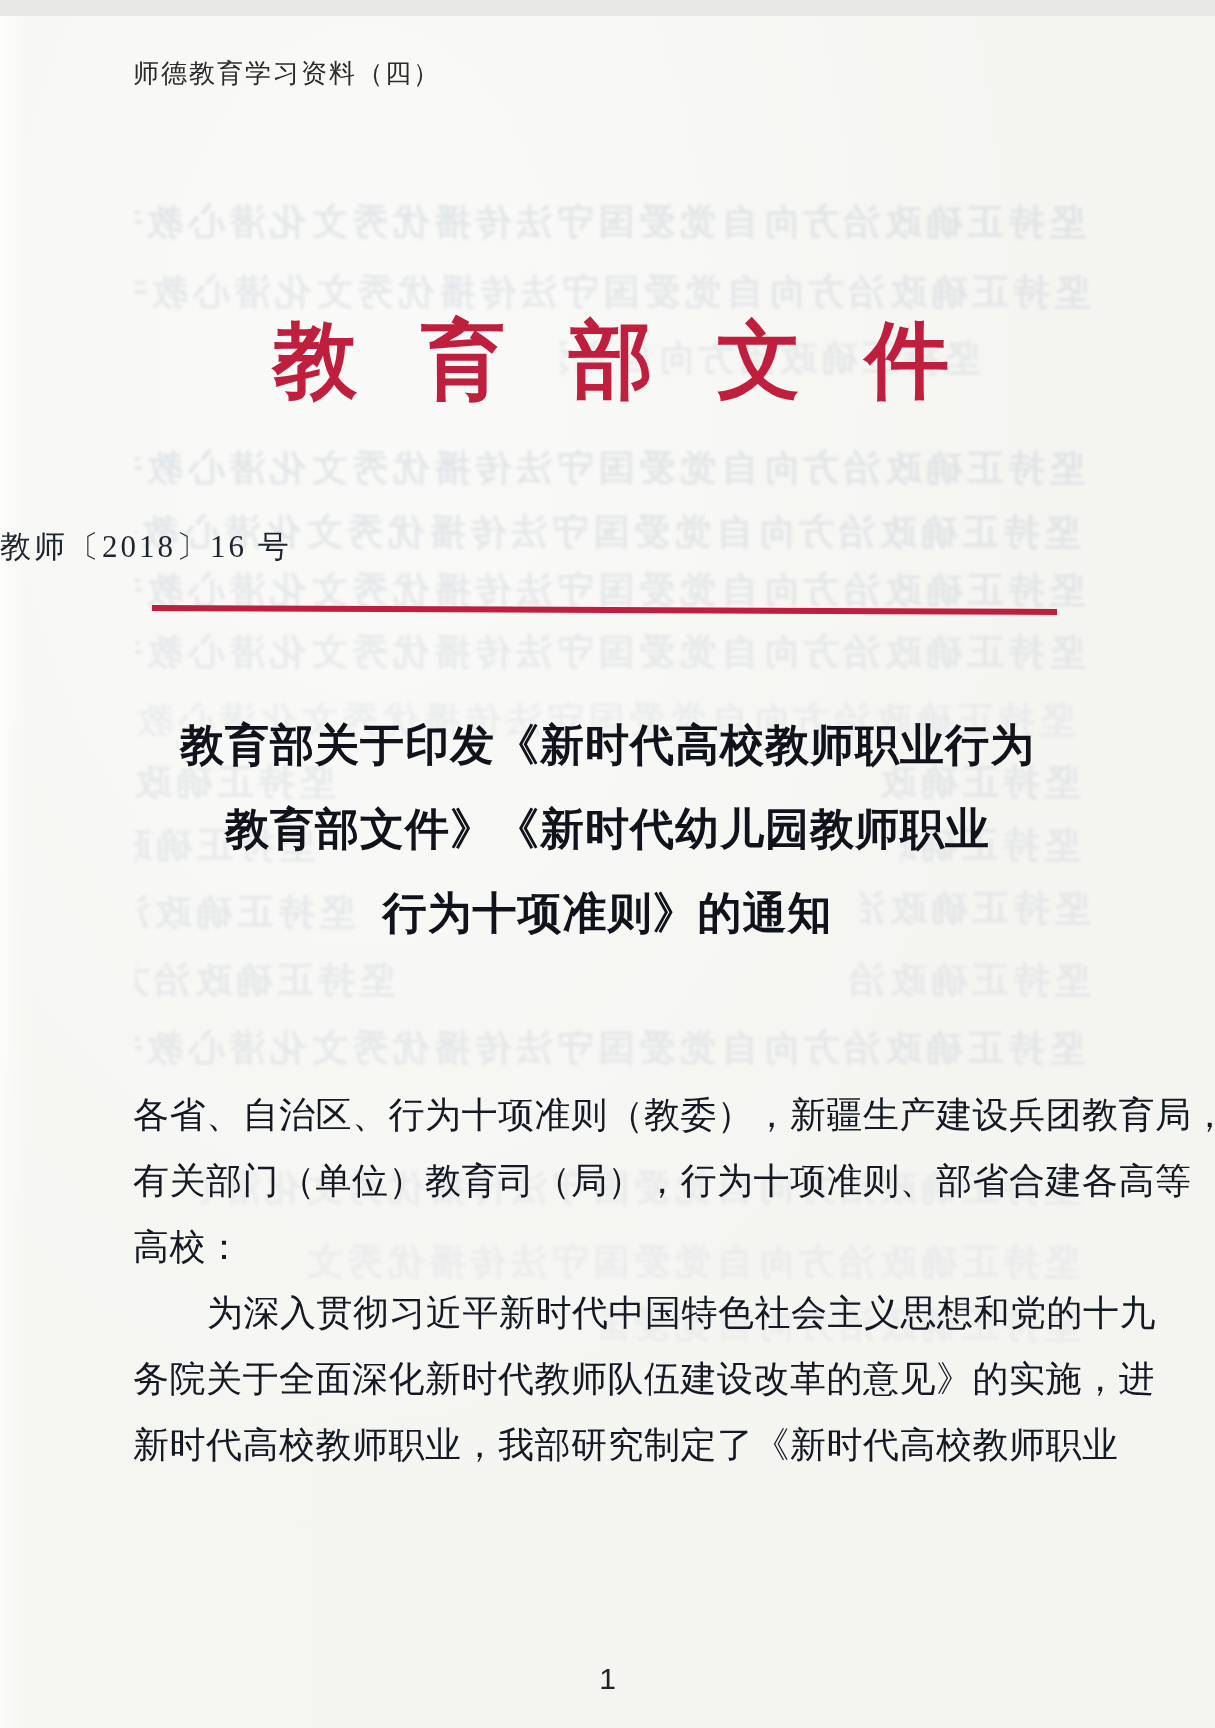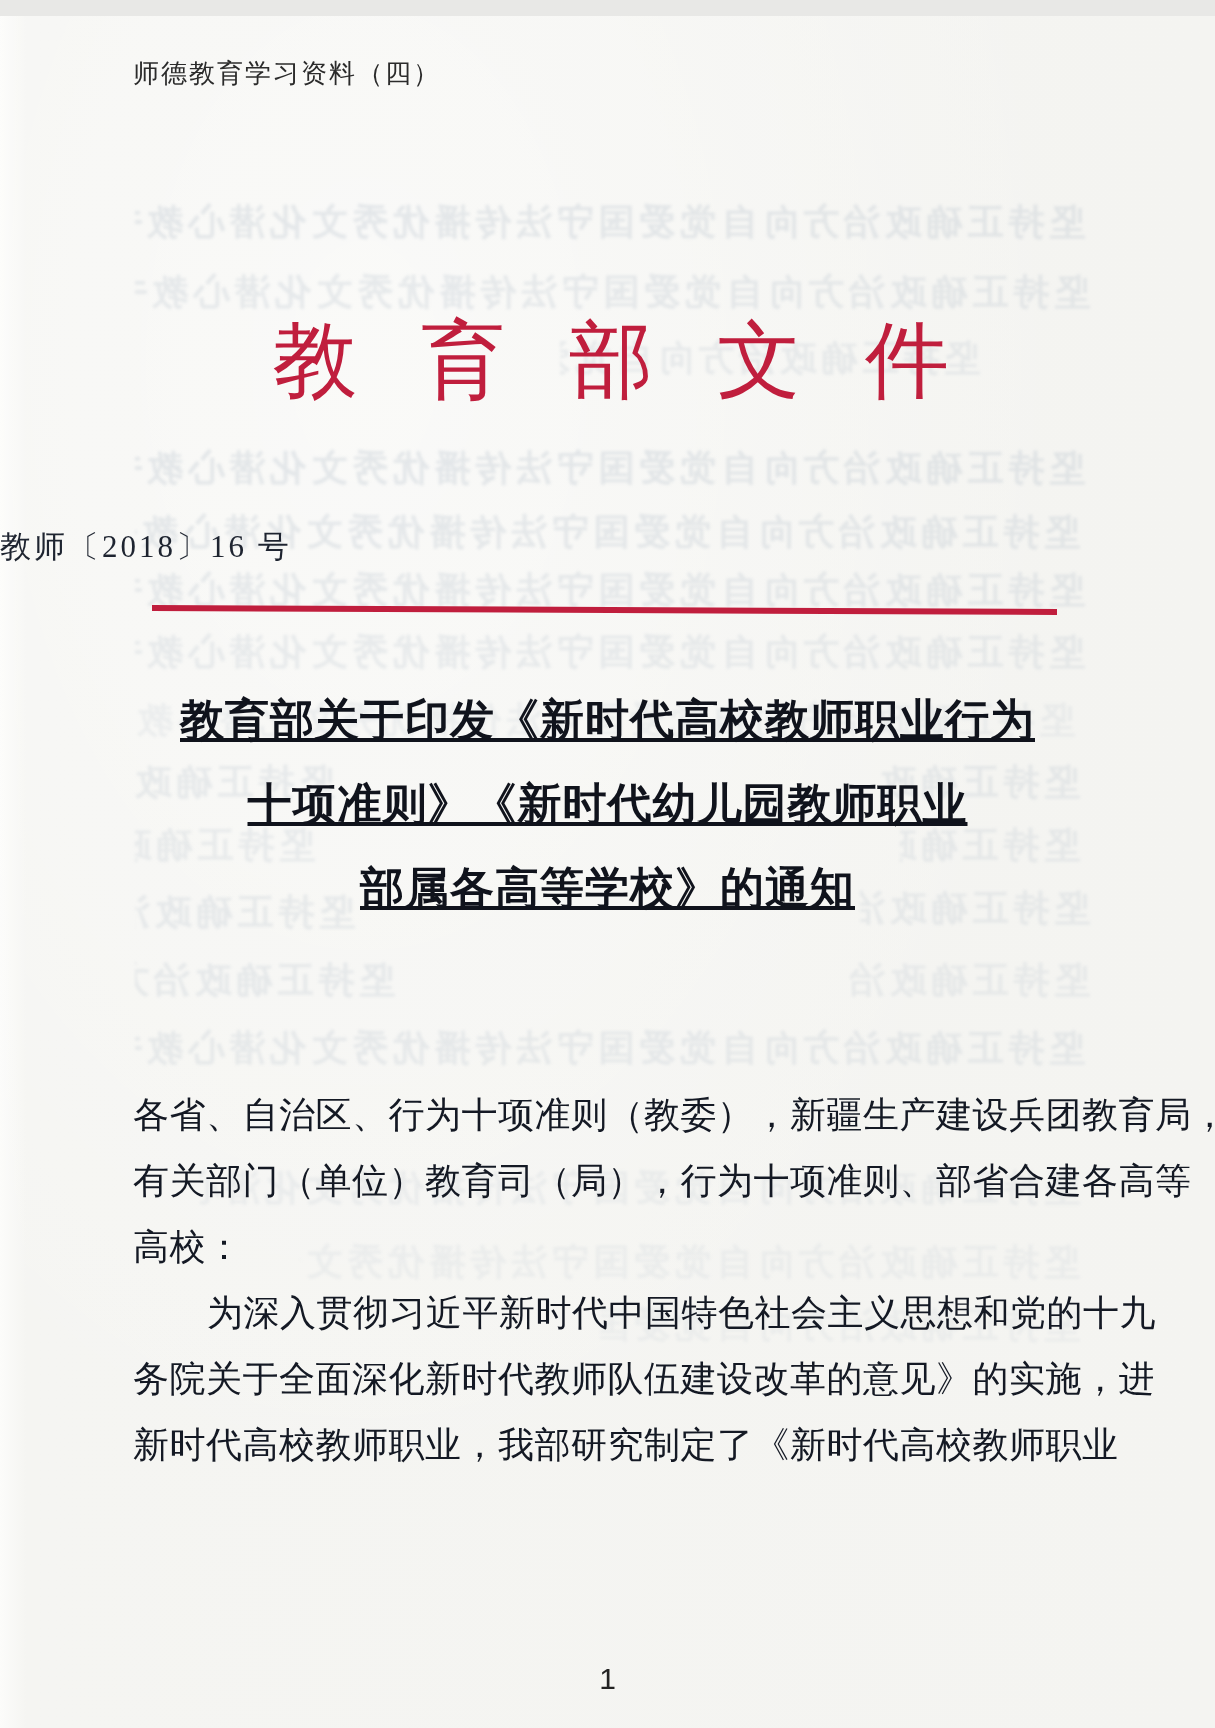--- a/index.html
+++ b/index.html
@@ -45,21 +45,21 @@
     color: #2b2b2b;
   }
 
   .agency-title {
     position: absolute;
     top: 288px;
     left: 0;
     width: 100%;
     text-align: center;
     font-size: 84px;
-    font-weight: normal;
+    font-weight: bold;
     letter-spacing: 64px;
     padding-left: 71px;
     box-sizing: border-box;
     font-family: "Liberation Serif", serif;
     white-space: nowrap;
   }
 
   .doc-number {
     position: absolute;
     top: 510px;
@@ -75,30 +75,29 @@
     position: absolute;
     left: 152px;
     top: 591px;
     width: 905px;
     height: 6px;
     transform: rotate(0.25deg);
   }
 
   .notice-title {
     position: absolute;
-    top: 663px;
+    top: 688px;
     left: 0;
     width: 100%;
     text-align: center;
     font-weight: bold;
     font-size: 44px;
     line-height: 84px;
     color: #10131c;
     letter-spacing: 1px;
-    text-decoration: underline;
   }
 
   .body-text {
     position: absolute;
     left: 133px;
     top: 1066px;
     width: 960px;
     font-size: 36px;
     line-height: 66px;
     color: #141924;
@@ -148,22 +147,22 @@
   <div class="header-note">师德教育学习资料（四）</div>
 
   <div class="agency-title" style="color: rgb(192, 30, 61);">教育部文件</div>
 
   <div class="doc-number">教师〔2018〕16 号</div>
 
   <div class="red-rule" style="background: rgb(192, 30, 61);"></div>
 
   <div class="notice-title">
     <div class="title-line">教育部关于印发《新时代高校教师职业行为</div>
-    <div class="title-line">十项准则》《新时代幼儿园教师职业</div>
-    <div class="title-line">部属各高等学校》的通知</div>
+    <div class="title-line">教育部文件》《新时代幼儿园教师职业</div>
+    <div class="title-line">行为十项准则》的通知</div>
   </div>
 
   <div class="body-text">
     <div class="body-line">各省、自治区、行为十项准则（教委），新疆生产建设兵团教育局，</div>
     <div class="body-line">有关部门（单位）教育司（局），行为十项准则、部省合建各高等</div>
     <div class="body-line">高校：</div>
     <div class="body-line indent">为深入贯彻习近平新时代中国特色社会主义思想和党的十九</div>
     <div class="body-line">务院关于全面深化新时代教师队伍建设改革的意见》的实施，进</div>
     <div class="body-line">新时代高校教师职业，我部研究制定了《新时代高校教师职业</div>
   </div>

